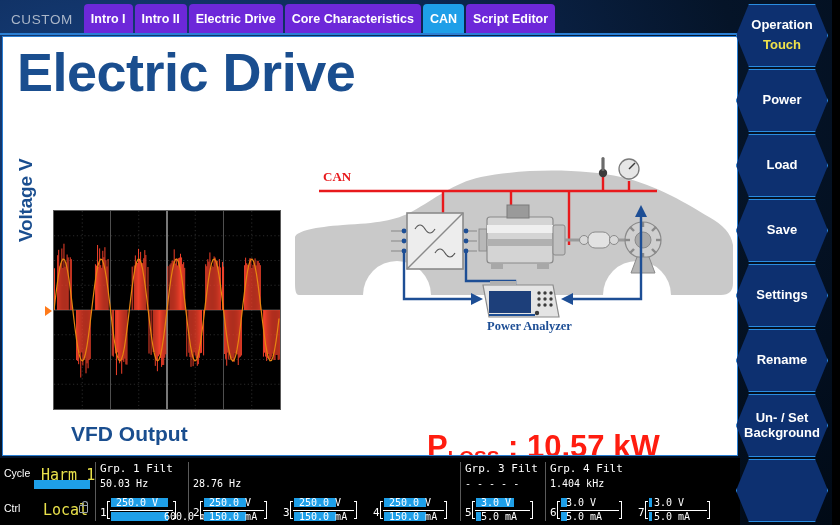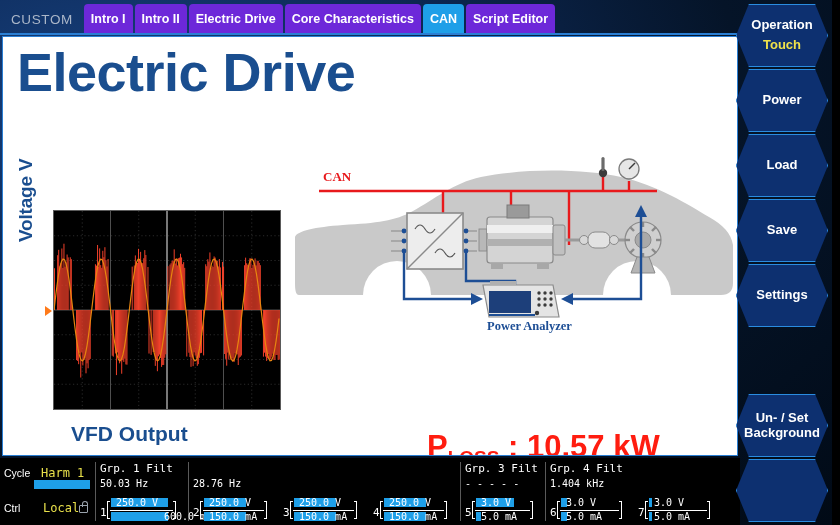--- a/index.html
+++ b/index.html
@@ -119,21 +119,21 @@
     position: absolute; left: 0; top: 458px; width: 740px; height: 67px;
     background: #000000;
     font-family: "DejaVu Sans Mono", monospace;
     color: #ffffff;
     z-index: 6;
   }
   .sb-sep {
     position: absolute; top: 4px; width: 1px; height: 59px; background: #5a5a5a;
   }
   .sb-label { font-size: 10.5px; color: #ffffff; font-family: "Liberation Sans", sans-serif;}
-  .sb-yellow { color: #e8e04a; font-size: 12px; }
+  .sb-yellow { color: #e8e04a; font-size: 15px; }
   .grp-head { font-size: 11px; color: #ffffff; white-space: nowrap; }
   .grp-freq { font-size: 10px; color: #ffffff; white-space: nowrap; }
   .grp-head.sel {
     background: #1e9fe8; color: #ffffff; border-radius: 7px;
     padding: 1px 6px;
   }
   .chan { position: absolute; }
   .chan-num { position: absolute; left: 0; top: 12px; font-size: 11px; color: #ffffff; }
   .chan-bracket {
     position: absolute; left: 7px; top: 7px; width: 3px; height: 18px;
@@ -546,20 +546,23 @@
       </div>
       <div class="hexbtn" style="top: 134px;">
         <div style="white-space: pre-line;">Load</div>
       </div>
       <div class="hexbtn" style="top: 199px;">
         <div style="white-space: pre-line;">Save</div>
       </div>
       <div class="hexbtn" style="top: 264px;">
         <div style="white-space: pre-line;">Settings</div>
       </div>
+      <div class="hexbtn" style="top: 329px;">
+        <div style="white-space: pre-line;">Rename</div>
+      </div>
       <div class="hexbtn" style="top: 394px;">
         <div style="white-space: pre-line;">Un- / Set
 Background</div>
       </div>
       <div class="hexbtn blank" style="top: 459px;">
         <div style="white-space: pre-line;"></div>
       </div>
     </div>
 
   <div class="statusbar" id="statusbar-host">

